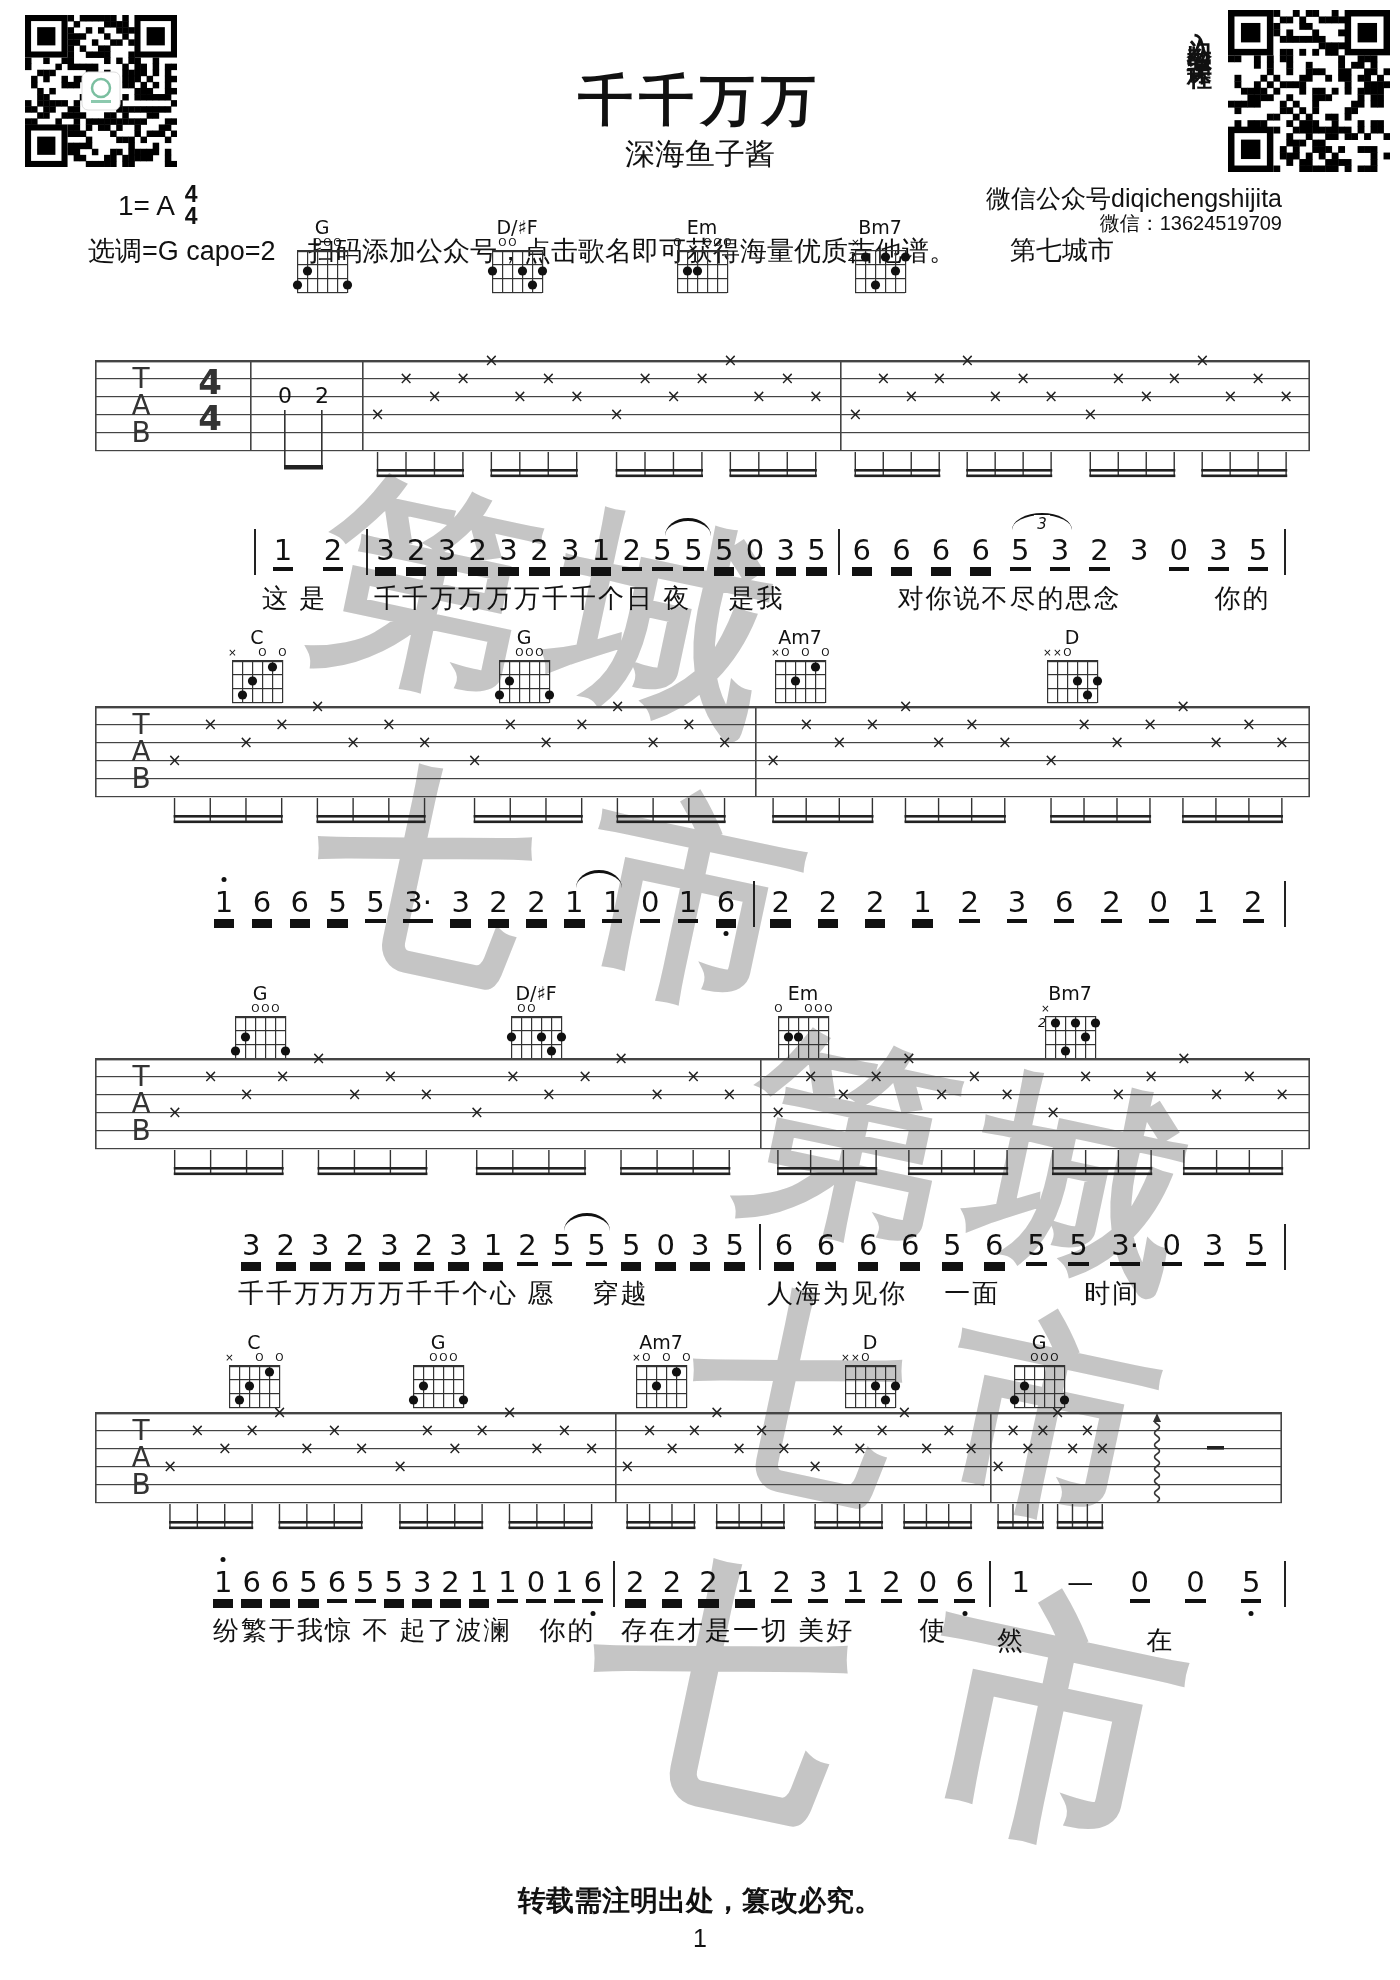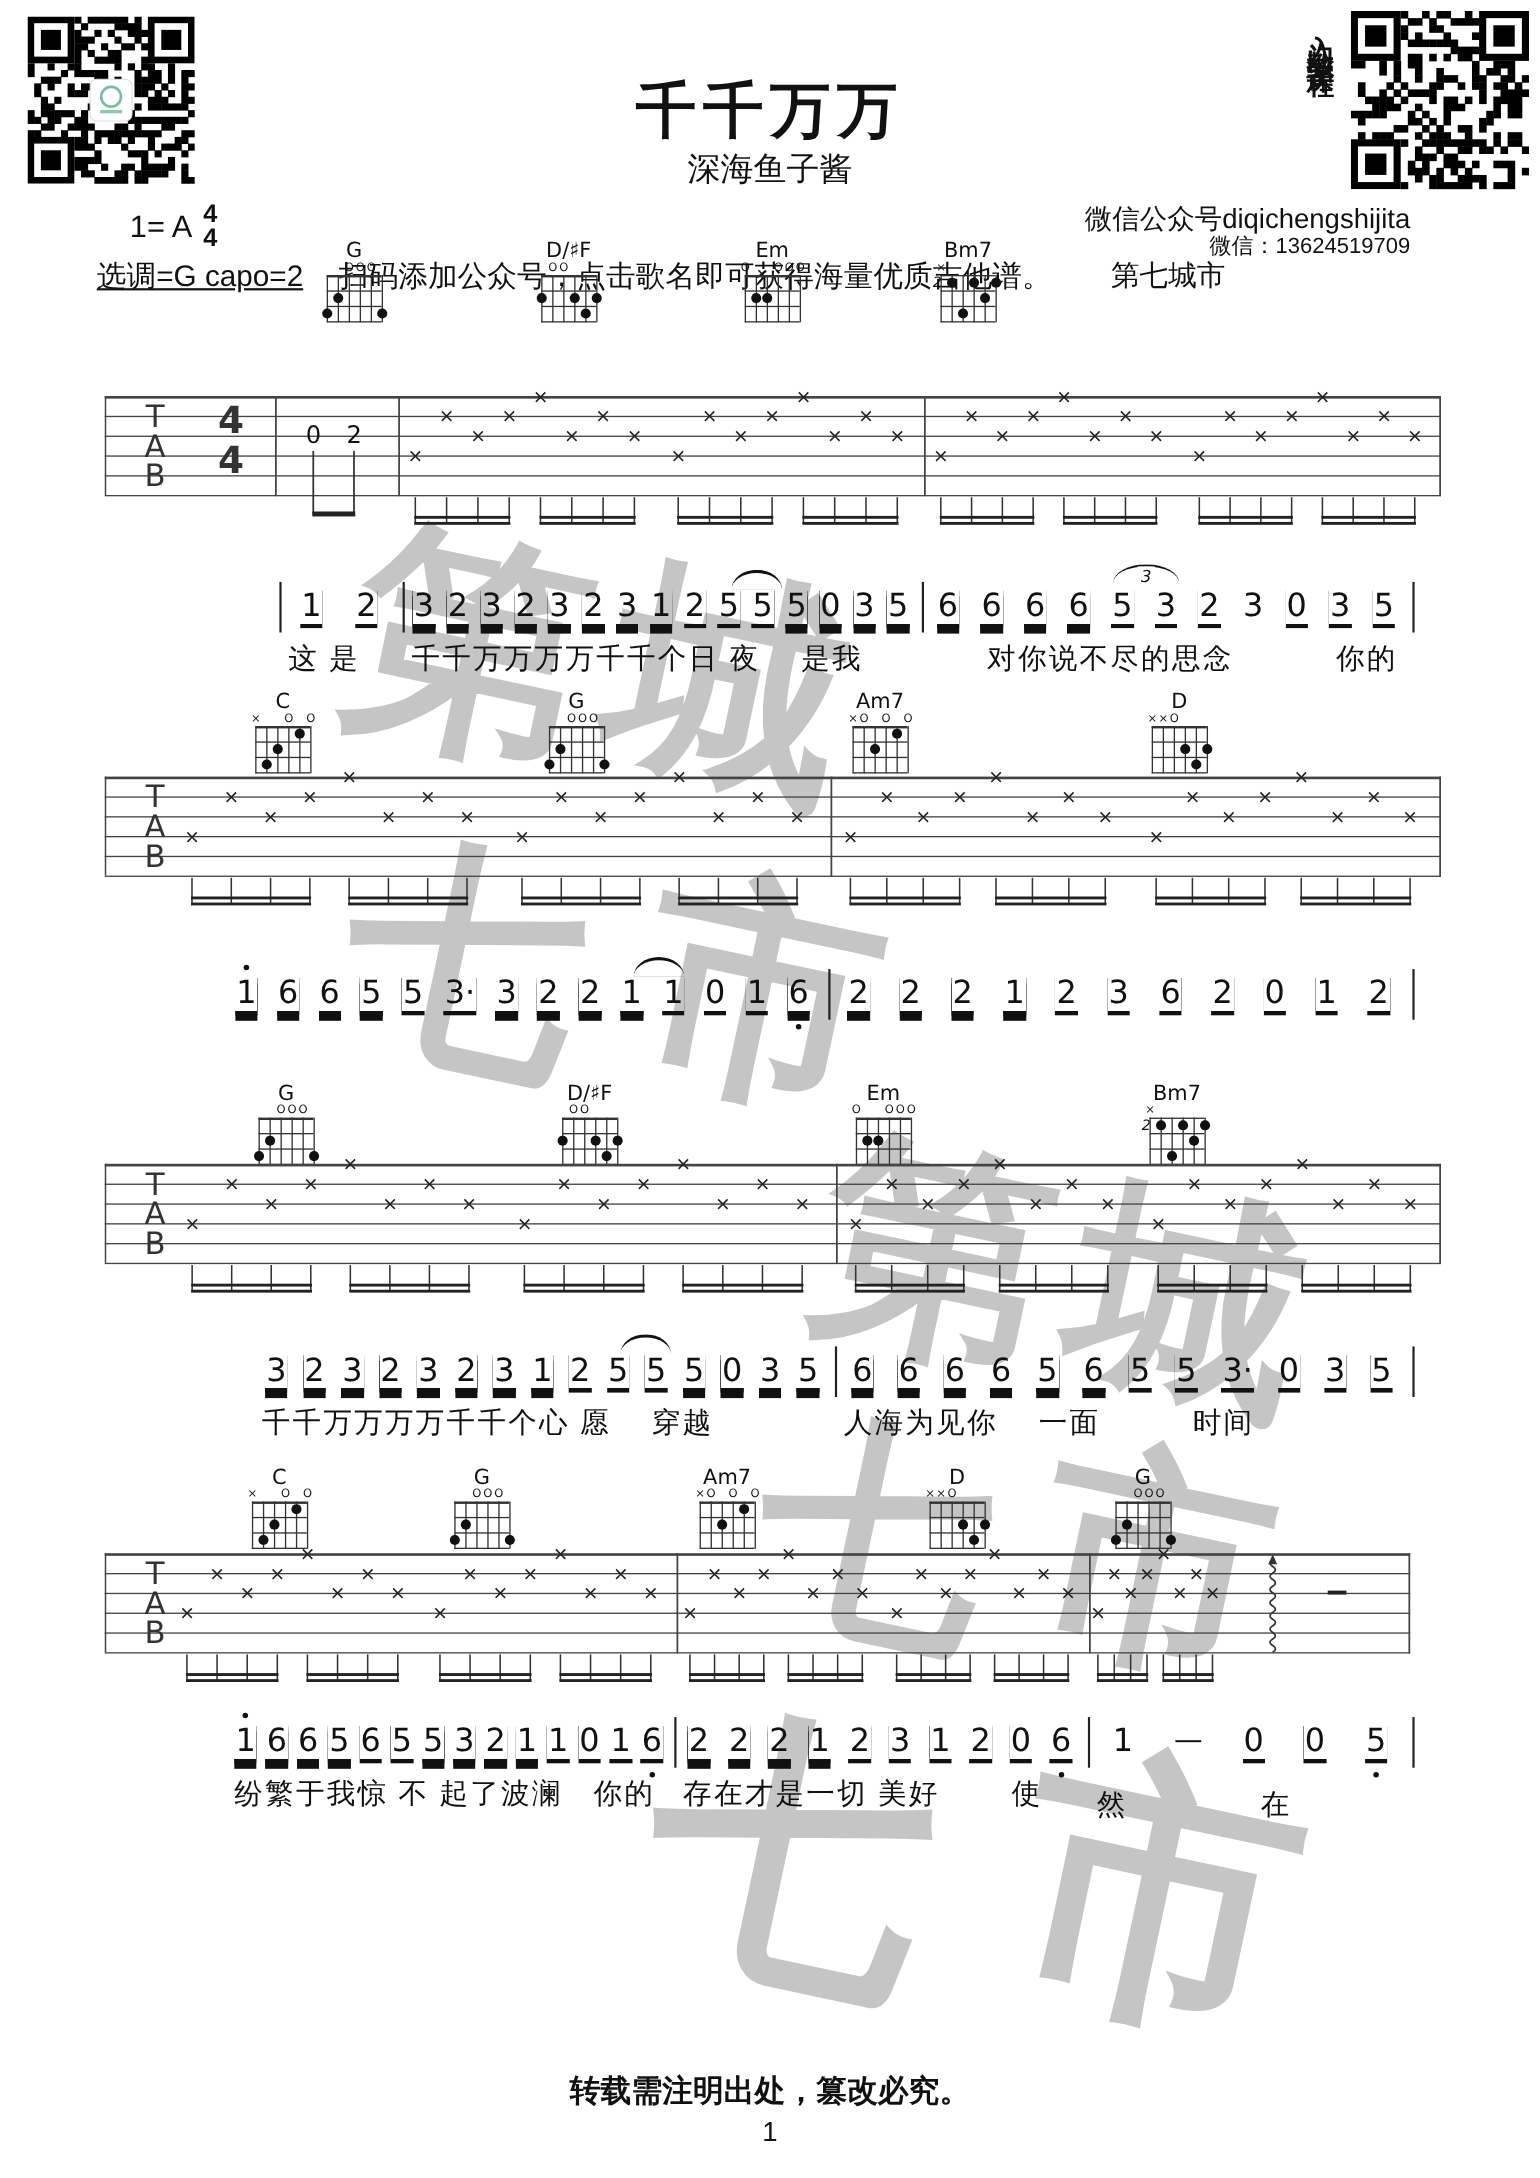--- a/index.html
+++ b/index.html
@@ -8,21 +8,21 @@
   .abs{position:absolute;}
   
   .wm{position:absolute;z-index:0;font-weight:bold;font-family:"DejaVu Sans",sans-serif;
       transform:rotate(12deg);user-select:none;line-height:1;}
   .layer{position:absolute;inset:0;z-index:1;padding-left:44px;}
   
   #title{left:0;right:0;top:64px;text-align:center;font-size:55px;font-weight:bold;letter-spacing:6px;}
   #artist{left:0;right:0;top:134px;text-align:center;font-size:30px;}
   #keyrow{left:118px;top:184px;font-size:28px;display:flex;align-items:center;gap:10px;}
   .meter{display:flex;flex-direction:column;font-size:23px;line-height:0.95;text-align:center;font-weight:bold;}
-  #tuning{left:88px;top:233px;font-size:27px;text-decoration:underline;}
+  #tuning{left:88px;top:233px;font-size:27px;}
   #promo{left:308px;top:233px;font-size:27px;}
   #brand{left:1010px;top:233px;font-size:26px;}
   #wxacct{right:118px;top:182px;font-size:25px;}
   #wxnum{right:118px;top:210px;font-size:20px;}
   #course{left:1184px;top:12px;writing-mode:vertical-rl;font-size:25px;font-weight:bold;letter-spacing:7px;}
   
   .tk{position:relative;display:inline-block;font-family:"DejaVu Sans",sans-serif;
       font-size:29px;line-height:34px;padding:0 1px;}
   .u1{box-shadow:0 4px 0 #111;}
   .u2{box-shadow:0 4px 0 #111,0 9px 0 #111;}

